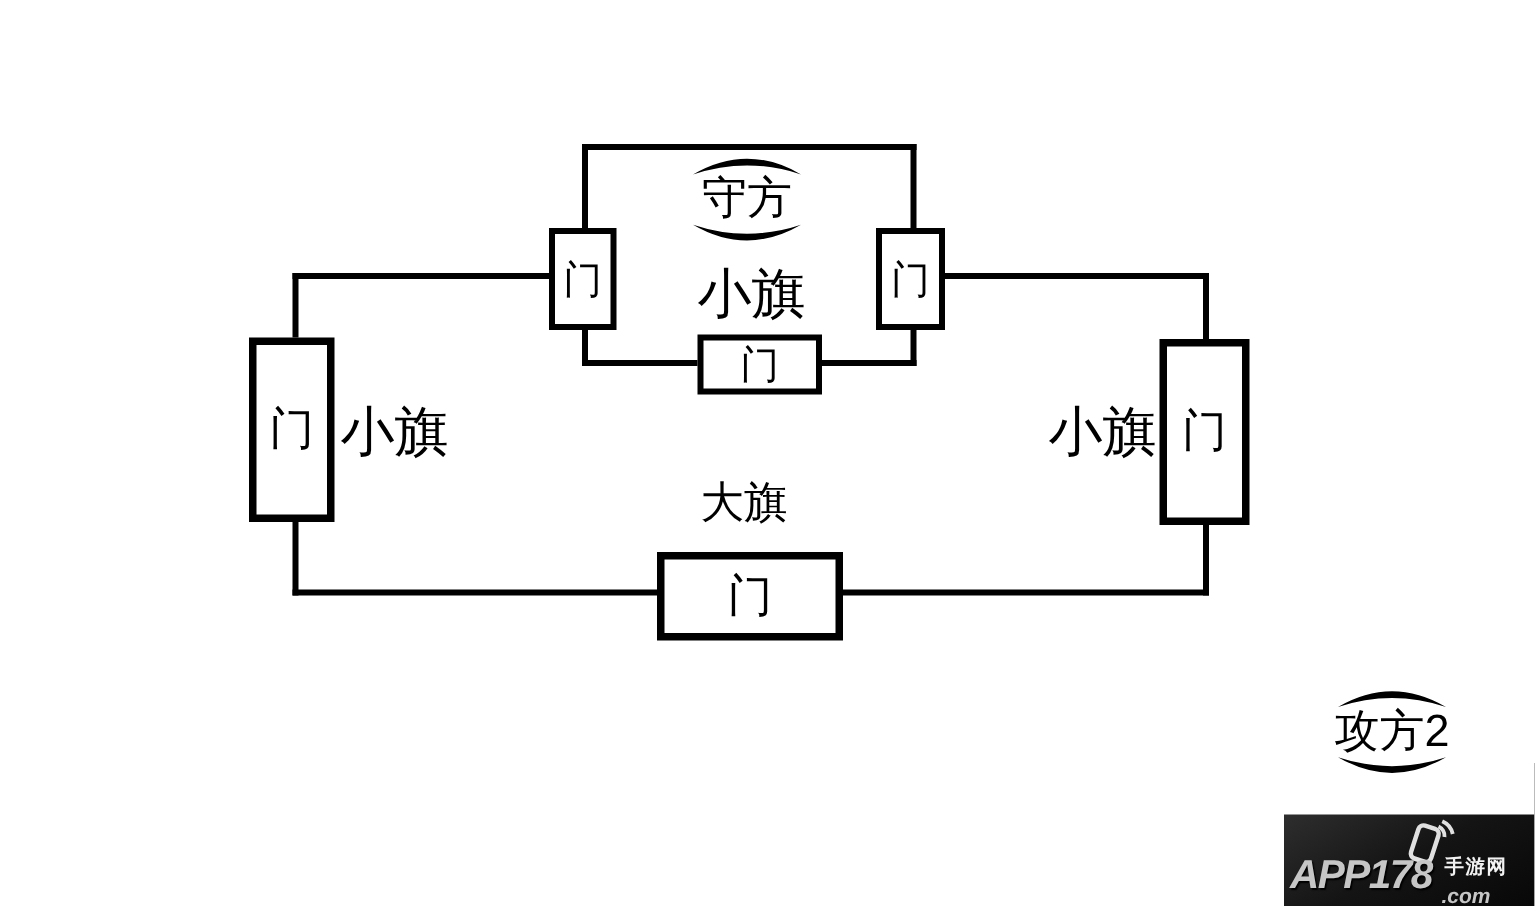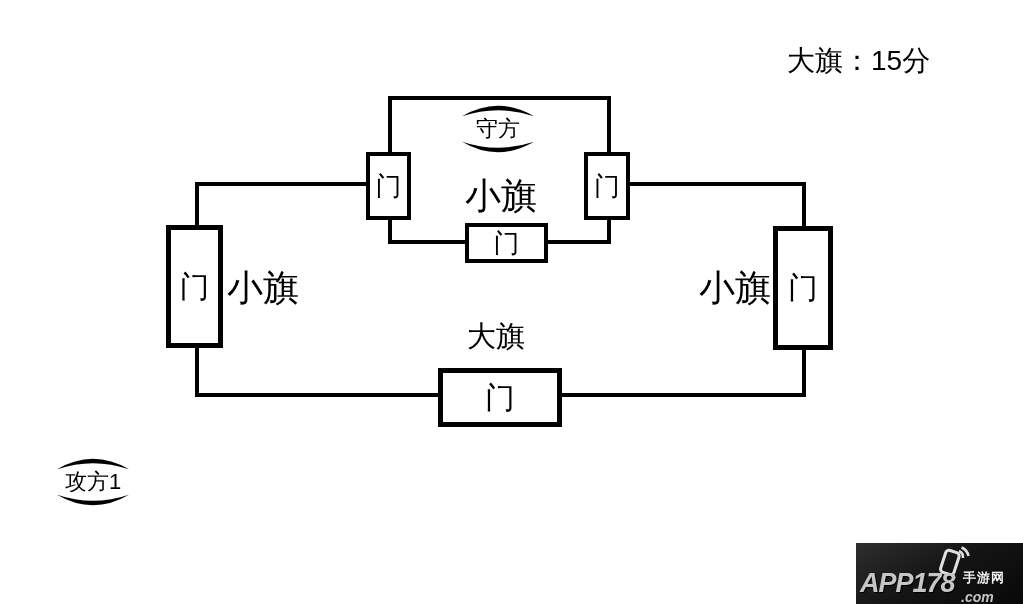--- a/index.html
+++ b/index.html
@@ -20,21 +20,21 @@
   .lbl{
     position:absolute;transform:translate(-50%,-50%);
     font-size:36px;line-height:1;white-space:nowrap;z-index:2;
   }
   .lbl.big{font-size:29px;}
   
   .eye{
     position:absolute;display:flex;flex-direction:column;align-items:center;
     z-index:2;width:92px;
   }
-  .eye .txt{font-size:22px;line-height:1;margin:1px 0;white-space:nowrap;}
+  .eye .txt{font-size:30px;line-height:1;margin:1px 0;white-space:nowrap;}
   .crescent{display:block;}
   
   .legend-line{position:absolute;font-size:28px;line-height:1;white-space:nowrap;}
   
   .watermark{
     position:absolute;left:856px;top:543px;width:167px;height:77px;
     background:linear-gradient(150deg,#2e2e2e 0%,#141414 45%,#050505 100%);
     z-index:5;overflow:hidden;text-decoration:underline;
   }
   .wm-brand{
@@ -50,21 +50,20 @@
     position:absolute;left:105px;top:47px;
     font-style:italic;font-weight:bold;font-size:14px;color:#c6c6c6;line-height:1;
   }
   .wm-icon{position:absolute;left:78px;top:3px;}
 </style>
 </head>
 <body>
 
 <div class="stage">
 
-  <div class="legend-line" style="left:787px;top:47px;">大旗：15分</div>
 
   <div class="ln" style="left:388px;top:96px;width:223px;height:4px;"></div>
   <div class="ln" style="left:388px;top:96px;width:4px;height:60px;"></div>
   <div class="ln" style="left:607px;top:96px;width:4px;height:60px;"></div>
   <div class="ln" style="left:388px;top:216px;width:4px;height:28px;"></div>
   <div class="ln" style="left:607px;top:216px;width:4px;height:28px;"></div>
   <div class="ln" style="left:388px;top:240px;width:85px;height:4px;"></div>
   <div class="ln" style="left:540px;top:240px;width:71px;height:4px;"></div>
 
   <div class="ln" style="left:195px;top:182px;width:175px;height:4px;"></div>
@@ -105,30 +104,30 @@
   <div class="eye" style="left:452px;top:102px;">
     <svg class="crescent" width="80" height="15" viewBox="0 0 100 20">
         <path d="M2 19 Q50 -9 98 19 Q50 3 2 19 Z" fill="#000"></path>
       </svg>
     <span class="txt">守方</span>
     <svg class="crescent" width="80" height="15" viewBox="0 0 100 20">
         <path d="M2 1 Q50 29 98 1 Q50 17 2 1 Z" fill="#000"></path>
       </svg>
   </div>
 
-  <div class="eye" style="left:47px;top:455px;">
+
+  <div class="eye" style="left:882px;top:457px;">
     <svg class="crescent" width="88" height="15" viewBox="0 0 100 20">
         <path d="M2 19 Q50 -9 98 19 Q50 3 2 19 Z" fill="#000"></path>
       </svg>
-    <span class="txt">攻方1</span>
+    <span class="txt">攻方2</span>
     <svg class="crescent" width="88" height="15" viewBox="0 0 100 20">
         <path d="M2 1 Q50 29 98 1 Q50 17 2 1 Z" fill="#000"></path>
       </svg>
   </div>
-
 
   <div class="watermark">
     <svg class="wm-icon" width="46" height="32" viewBox="0 0 46 32">
       <g fill="none" stroke="#e0e0e0">
         <rect x="9" y="5" width="14" height="23" rx="3.5" stroke-width="3" transform="rotate(18 16 16)"></rect>
         <path d="M29 12 A7 7 0 0 0 25 5" stroke-width="2.6"></path>
         <path d="M34.5 10 A12 12 0 0 0 27.5 1.5" stroke-width="2.6"></path>
       </g>
     </svg>
     <span class="wm-brand">APP178</span>

